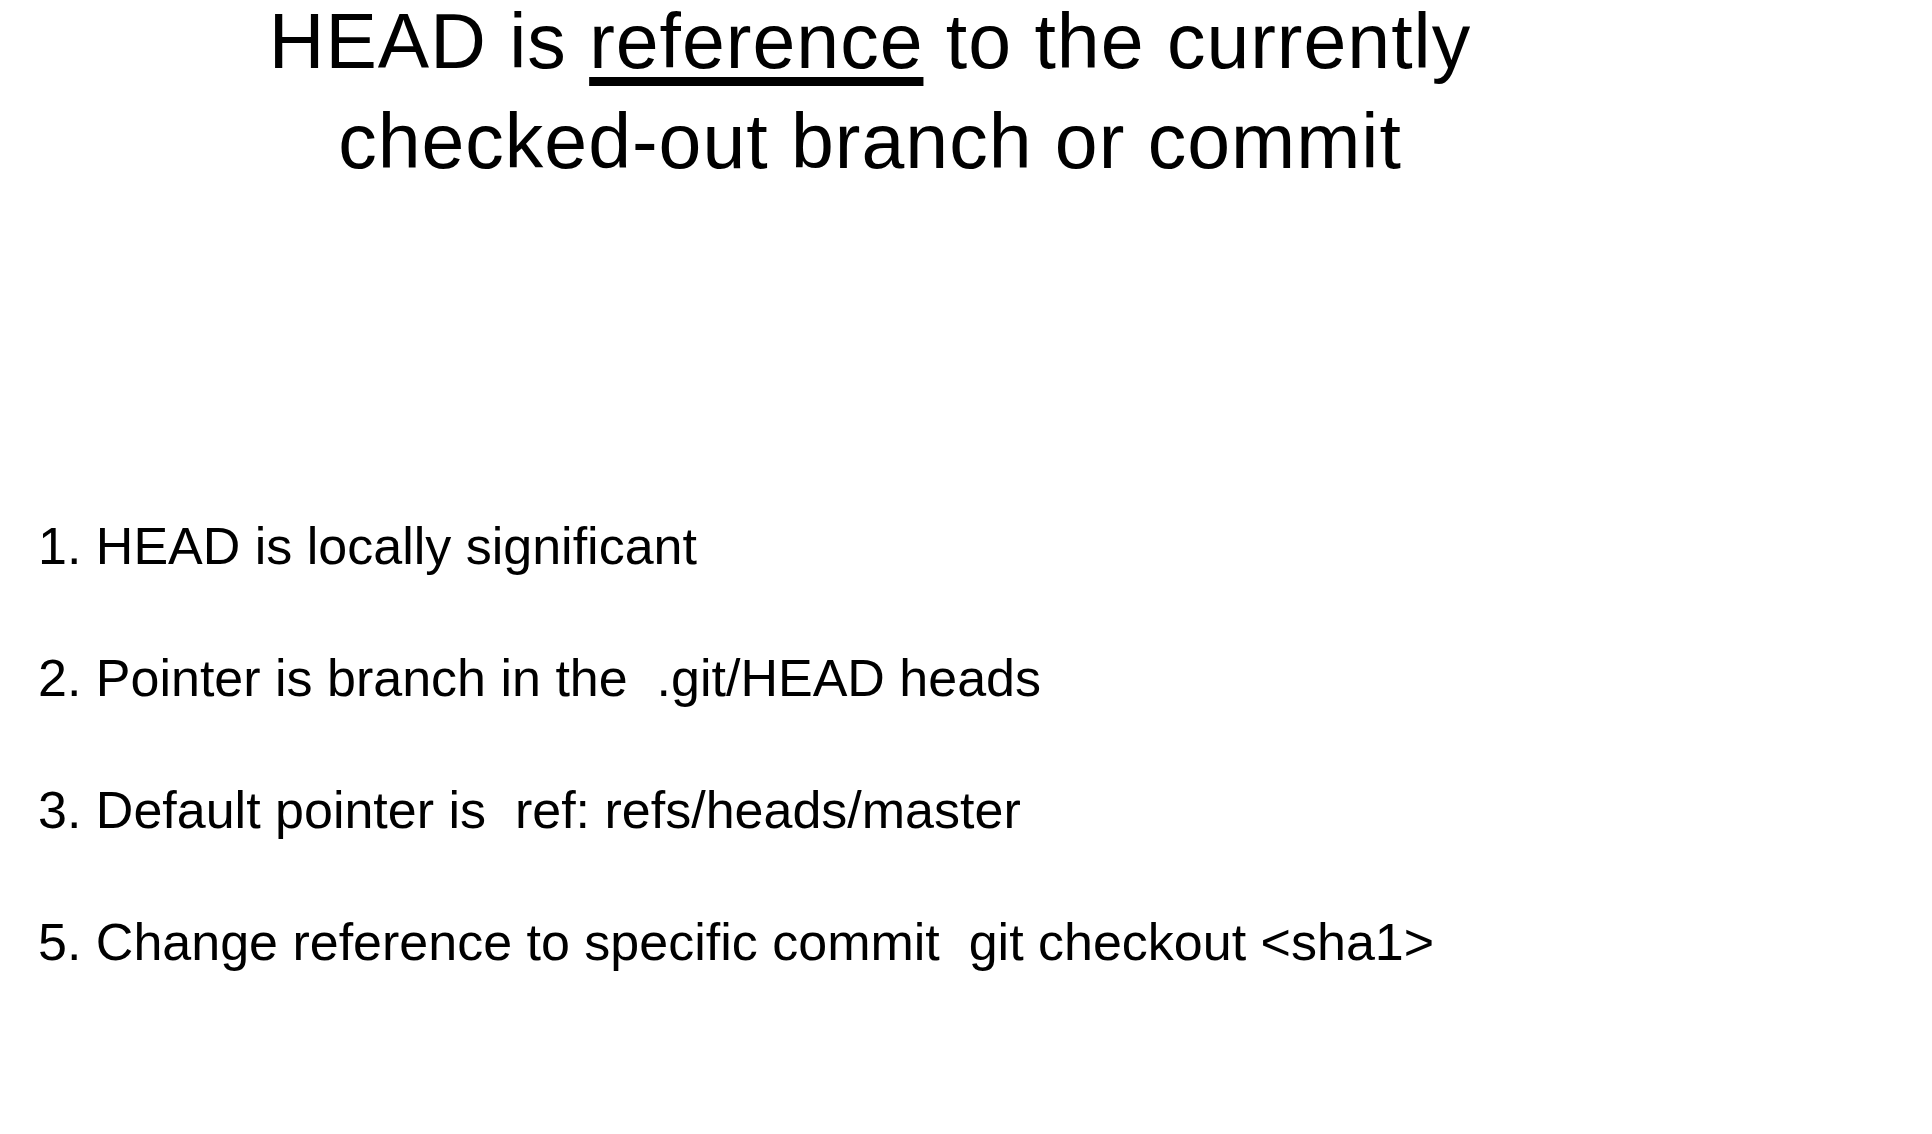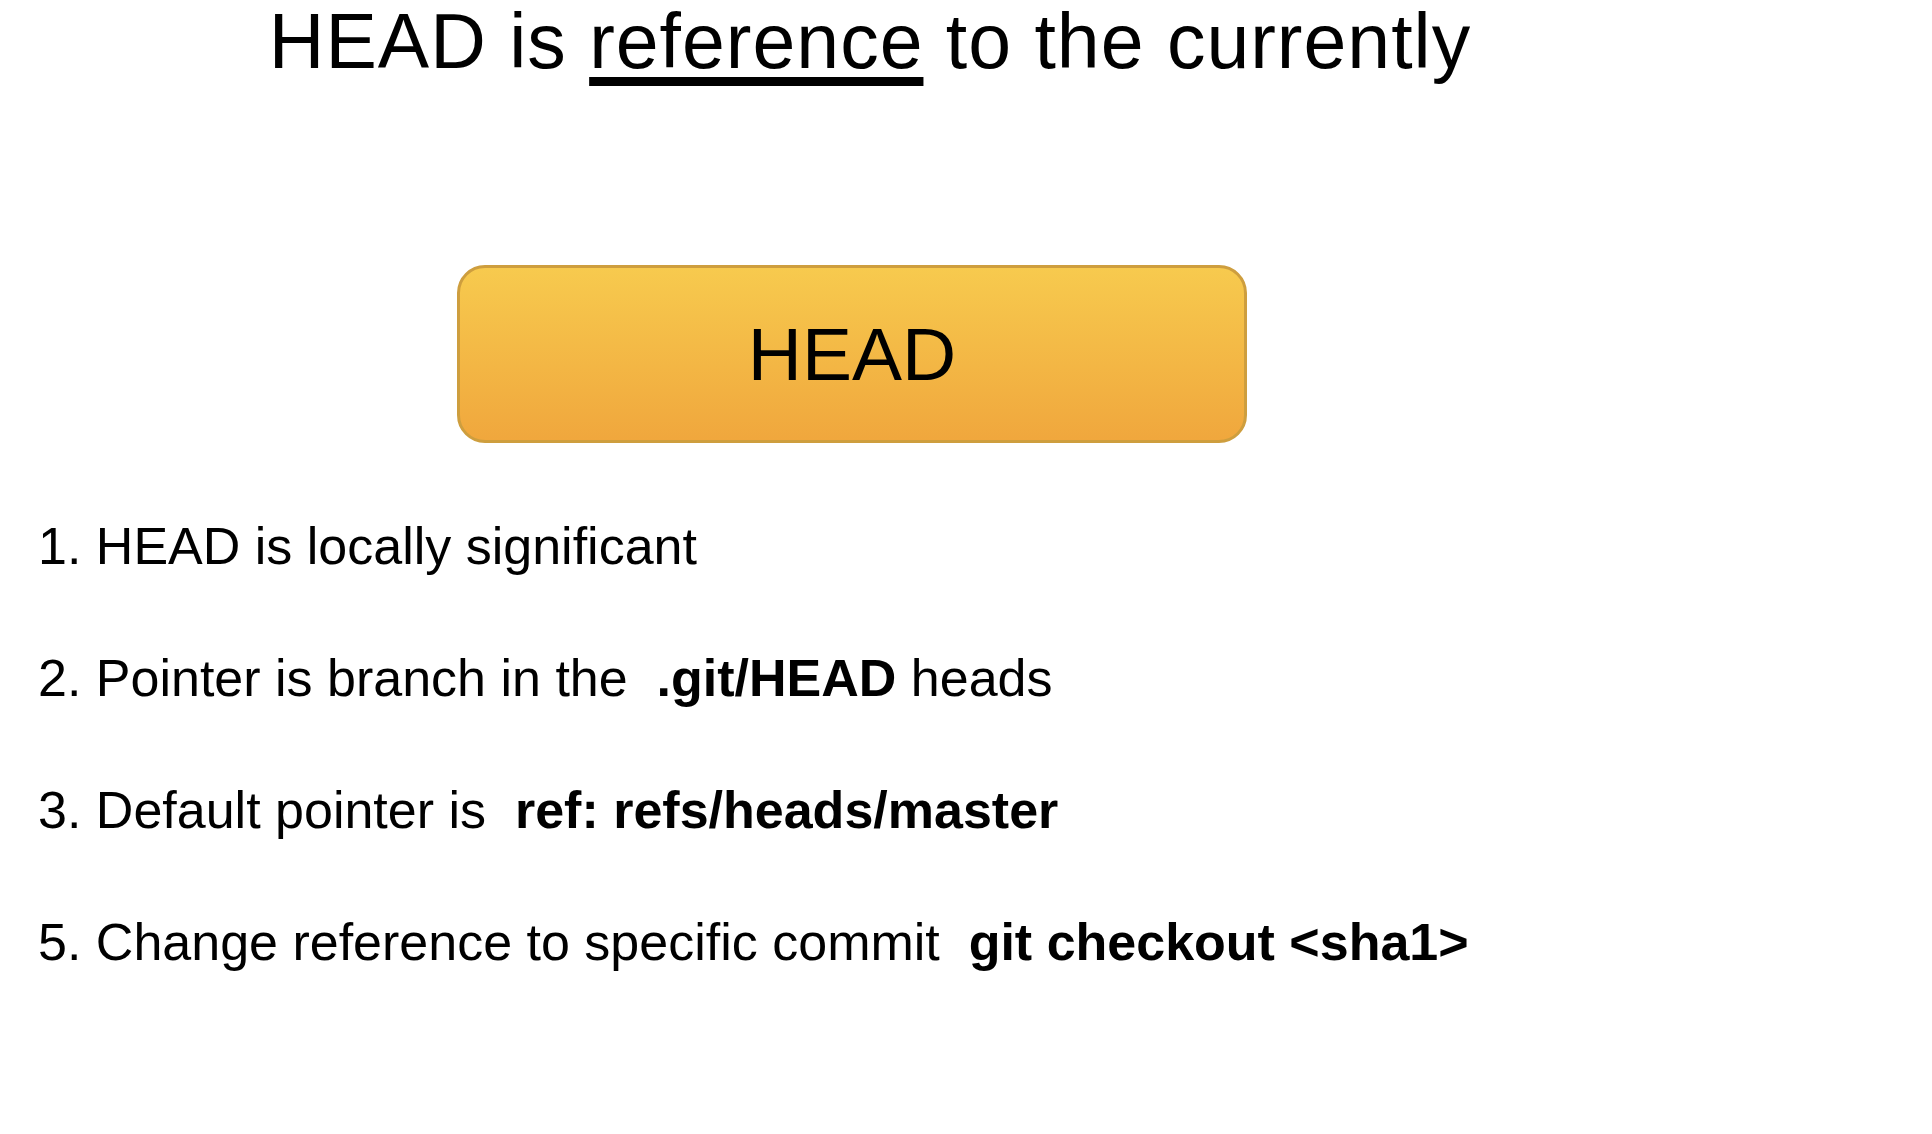--- a/index.html
+++ b/index.html
@@ -45,33 +45,31 @@
   .list {
     position: absolute;
     left: 38px; top: 480px;
     width: 1894px;
   }
   .list-item {
     font-size: 52px;
     line-height: 132px;
     white-space: pre;
   }
-  .list-item .bold { font-weight: bold; }
+  .list-item .bold { font-weight: normal; }
 </style>
 </head>
 <body style="background: rgb(255, 255, 255); color: rgb(0, 0, 0);">
 
 <div class="slide">
   <div class="title" id="title">
       <div><span>HEAD is </span><span class="u">reference</span><span> to the currently</span></div>
+      <div><span>checked-out branch or commit</span></div>
     </div>
 
-  <div class="head-box" id="headBox" style="background: linear-gradient(rgb(247, 202, 78), rgb(240, 167, 61)); border-color: rgb(206, 158, 62);">
-    <span class="head-label">HEAD</span>
-  </div>
 
   <div class="list" id="list">
       <div class="list-item"><span>1. </span><span>HEAD is locally significant</span></div>
       <div class="list-item"><span>2. </span><span>Pointer is branch in the  </span><span class="bold">.git/HEAD</span><span> heads</span></div>
       <div class="list-item"><span>3. </span><span>Default pointer is  </span><span class="bold">ref: refs/heads/master</span></div>
       <div class="list-item"><span>5. </span><span>Change reference to specific commit  </span><span class="bold">git checkout &lt;sha1&gt;</span></div>
     </div>
 </div>
 
 </body></html>

